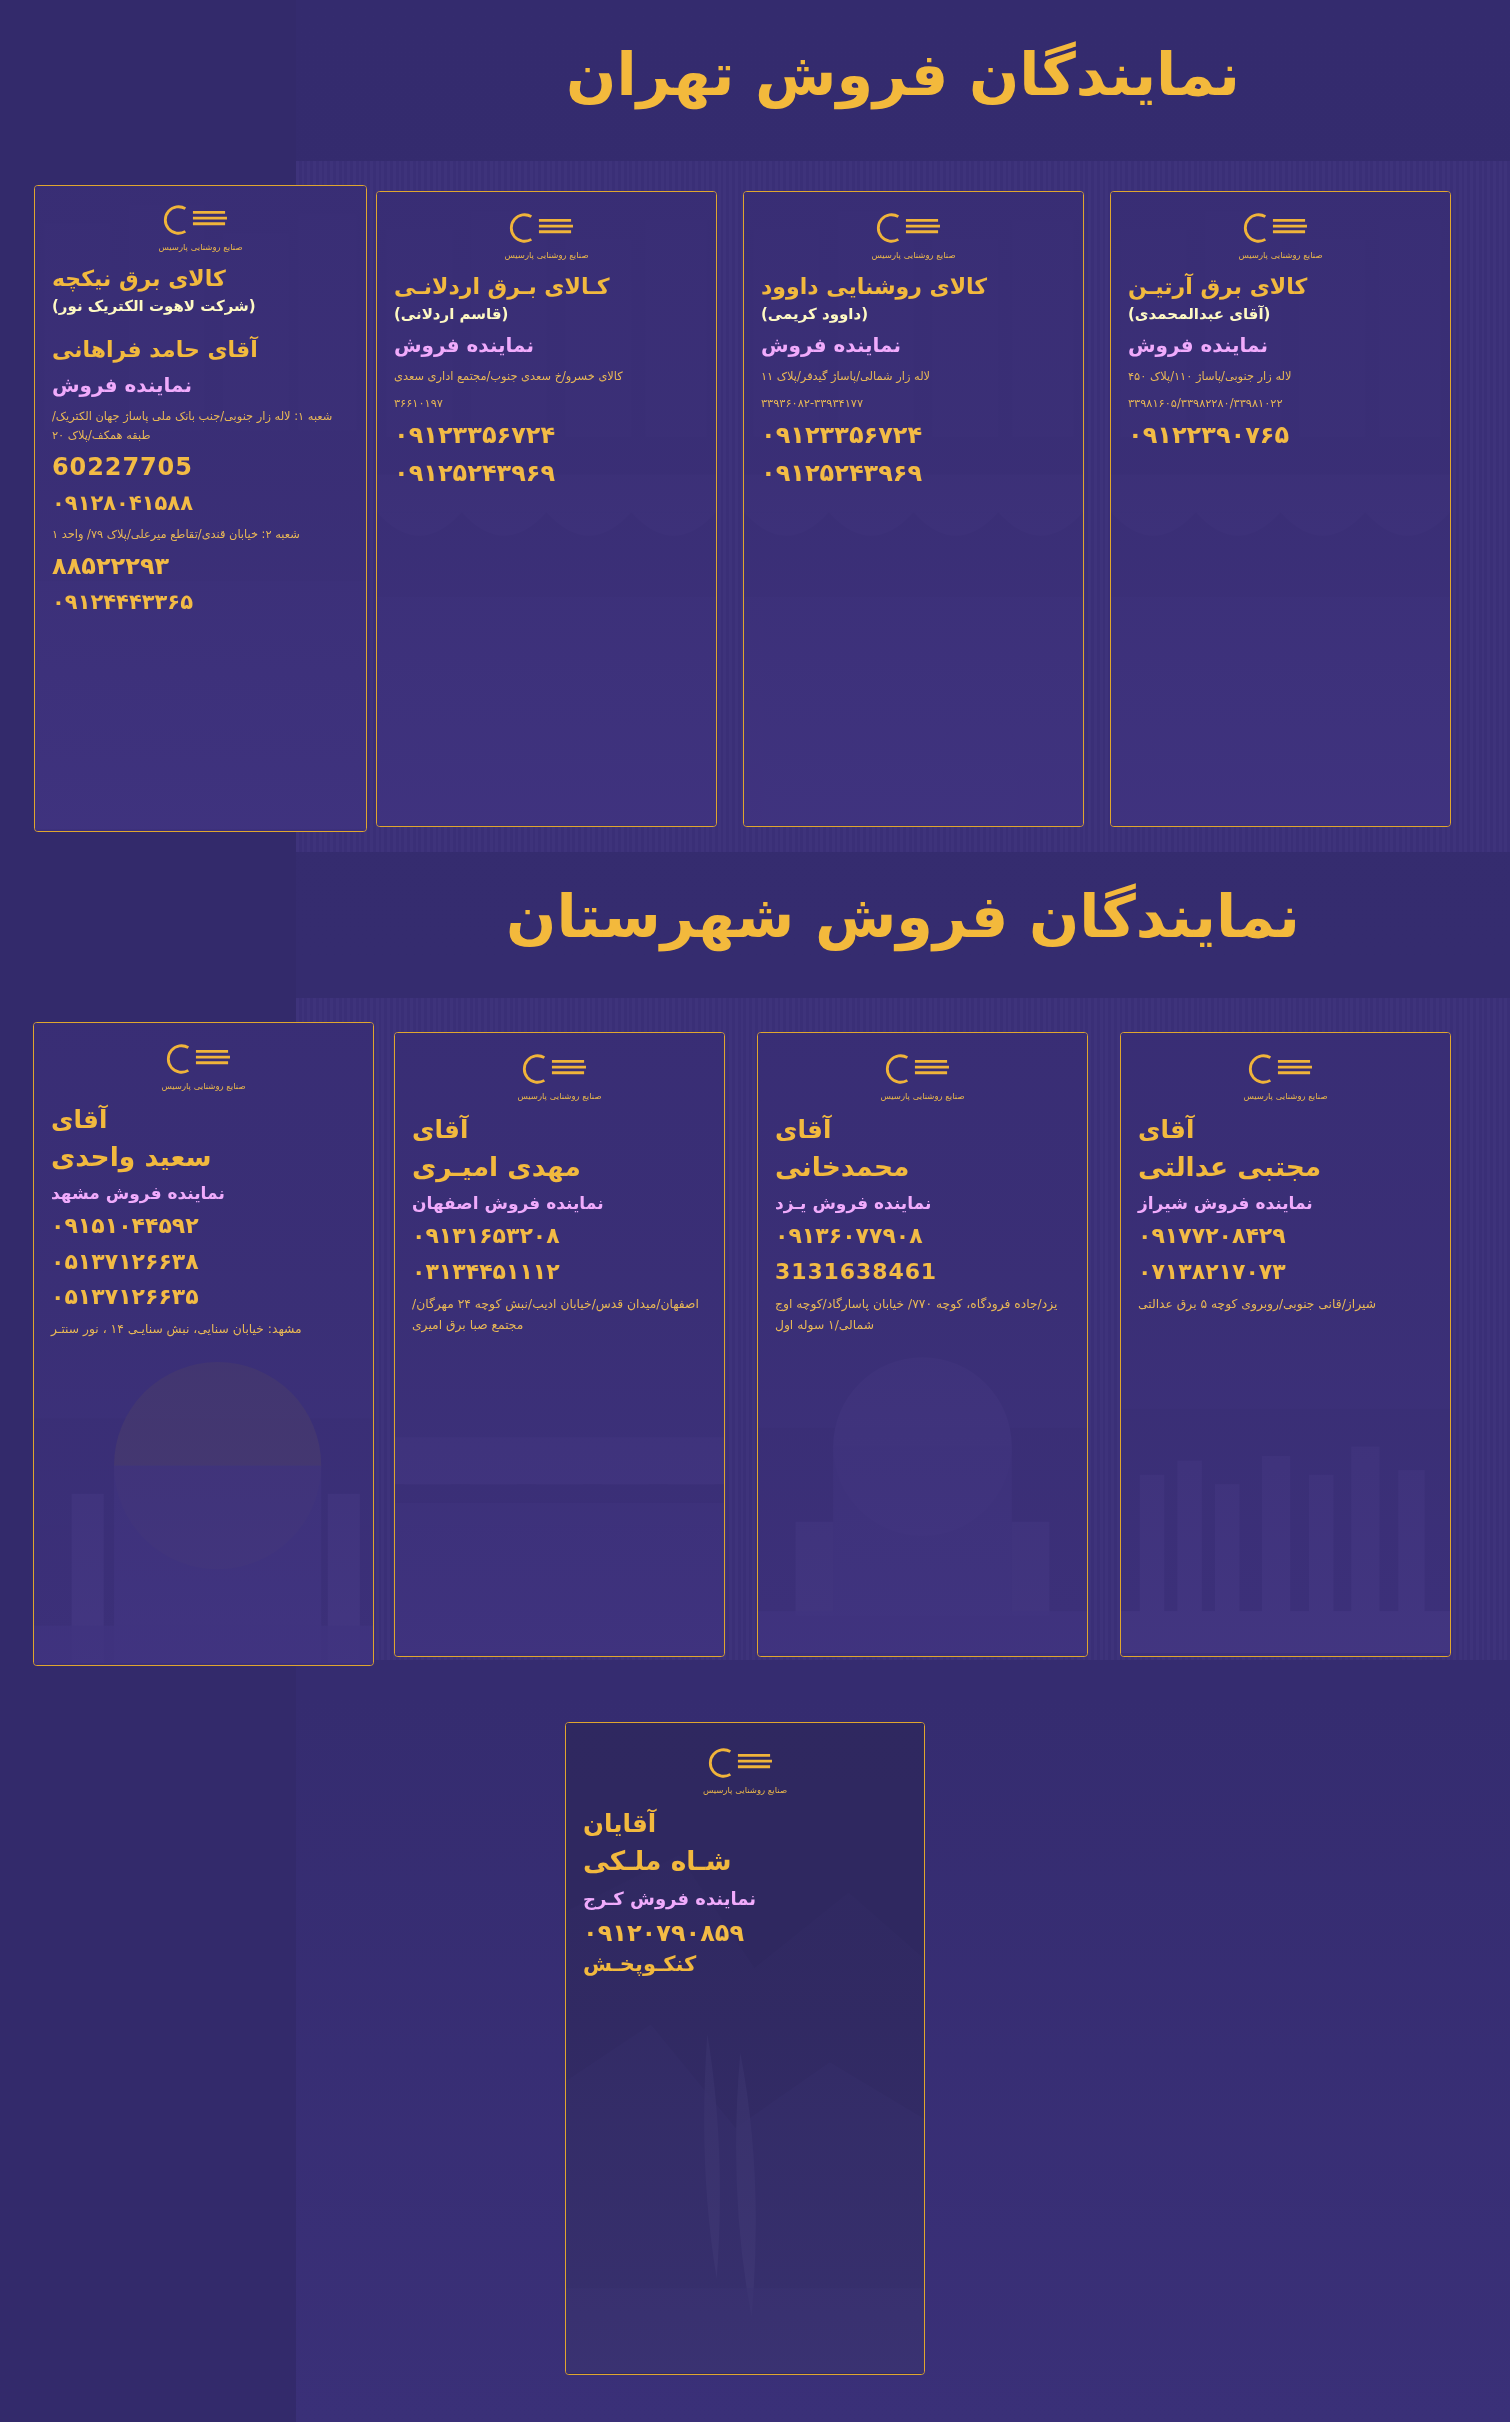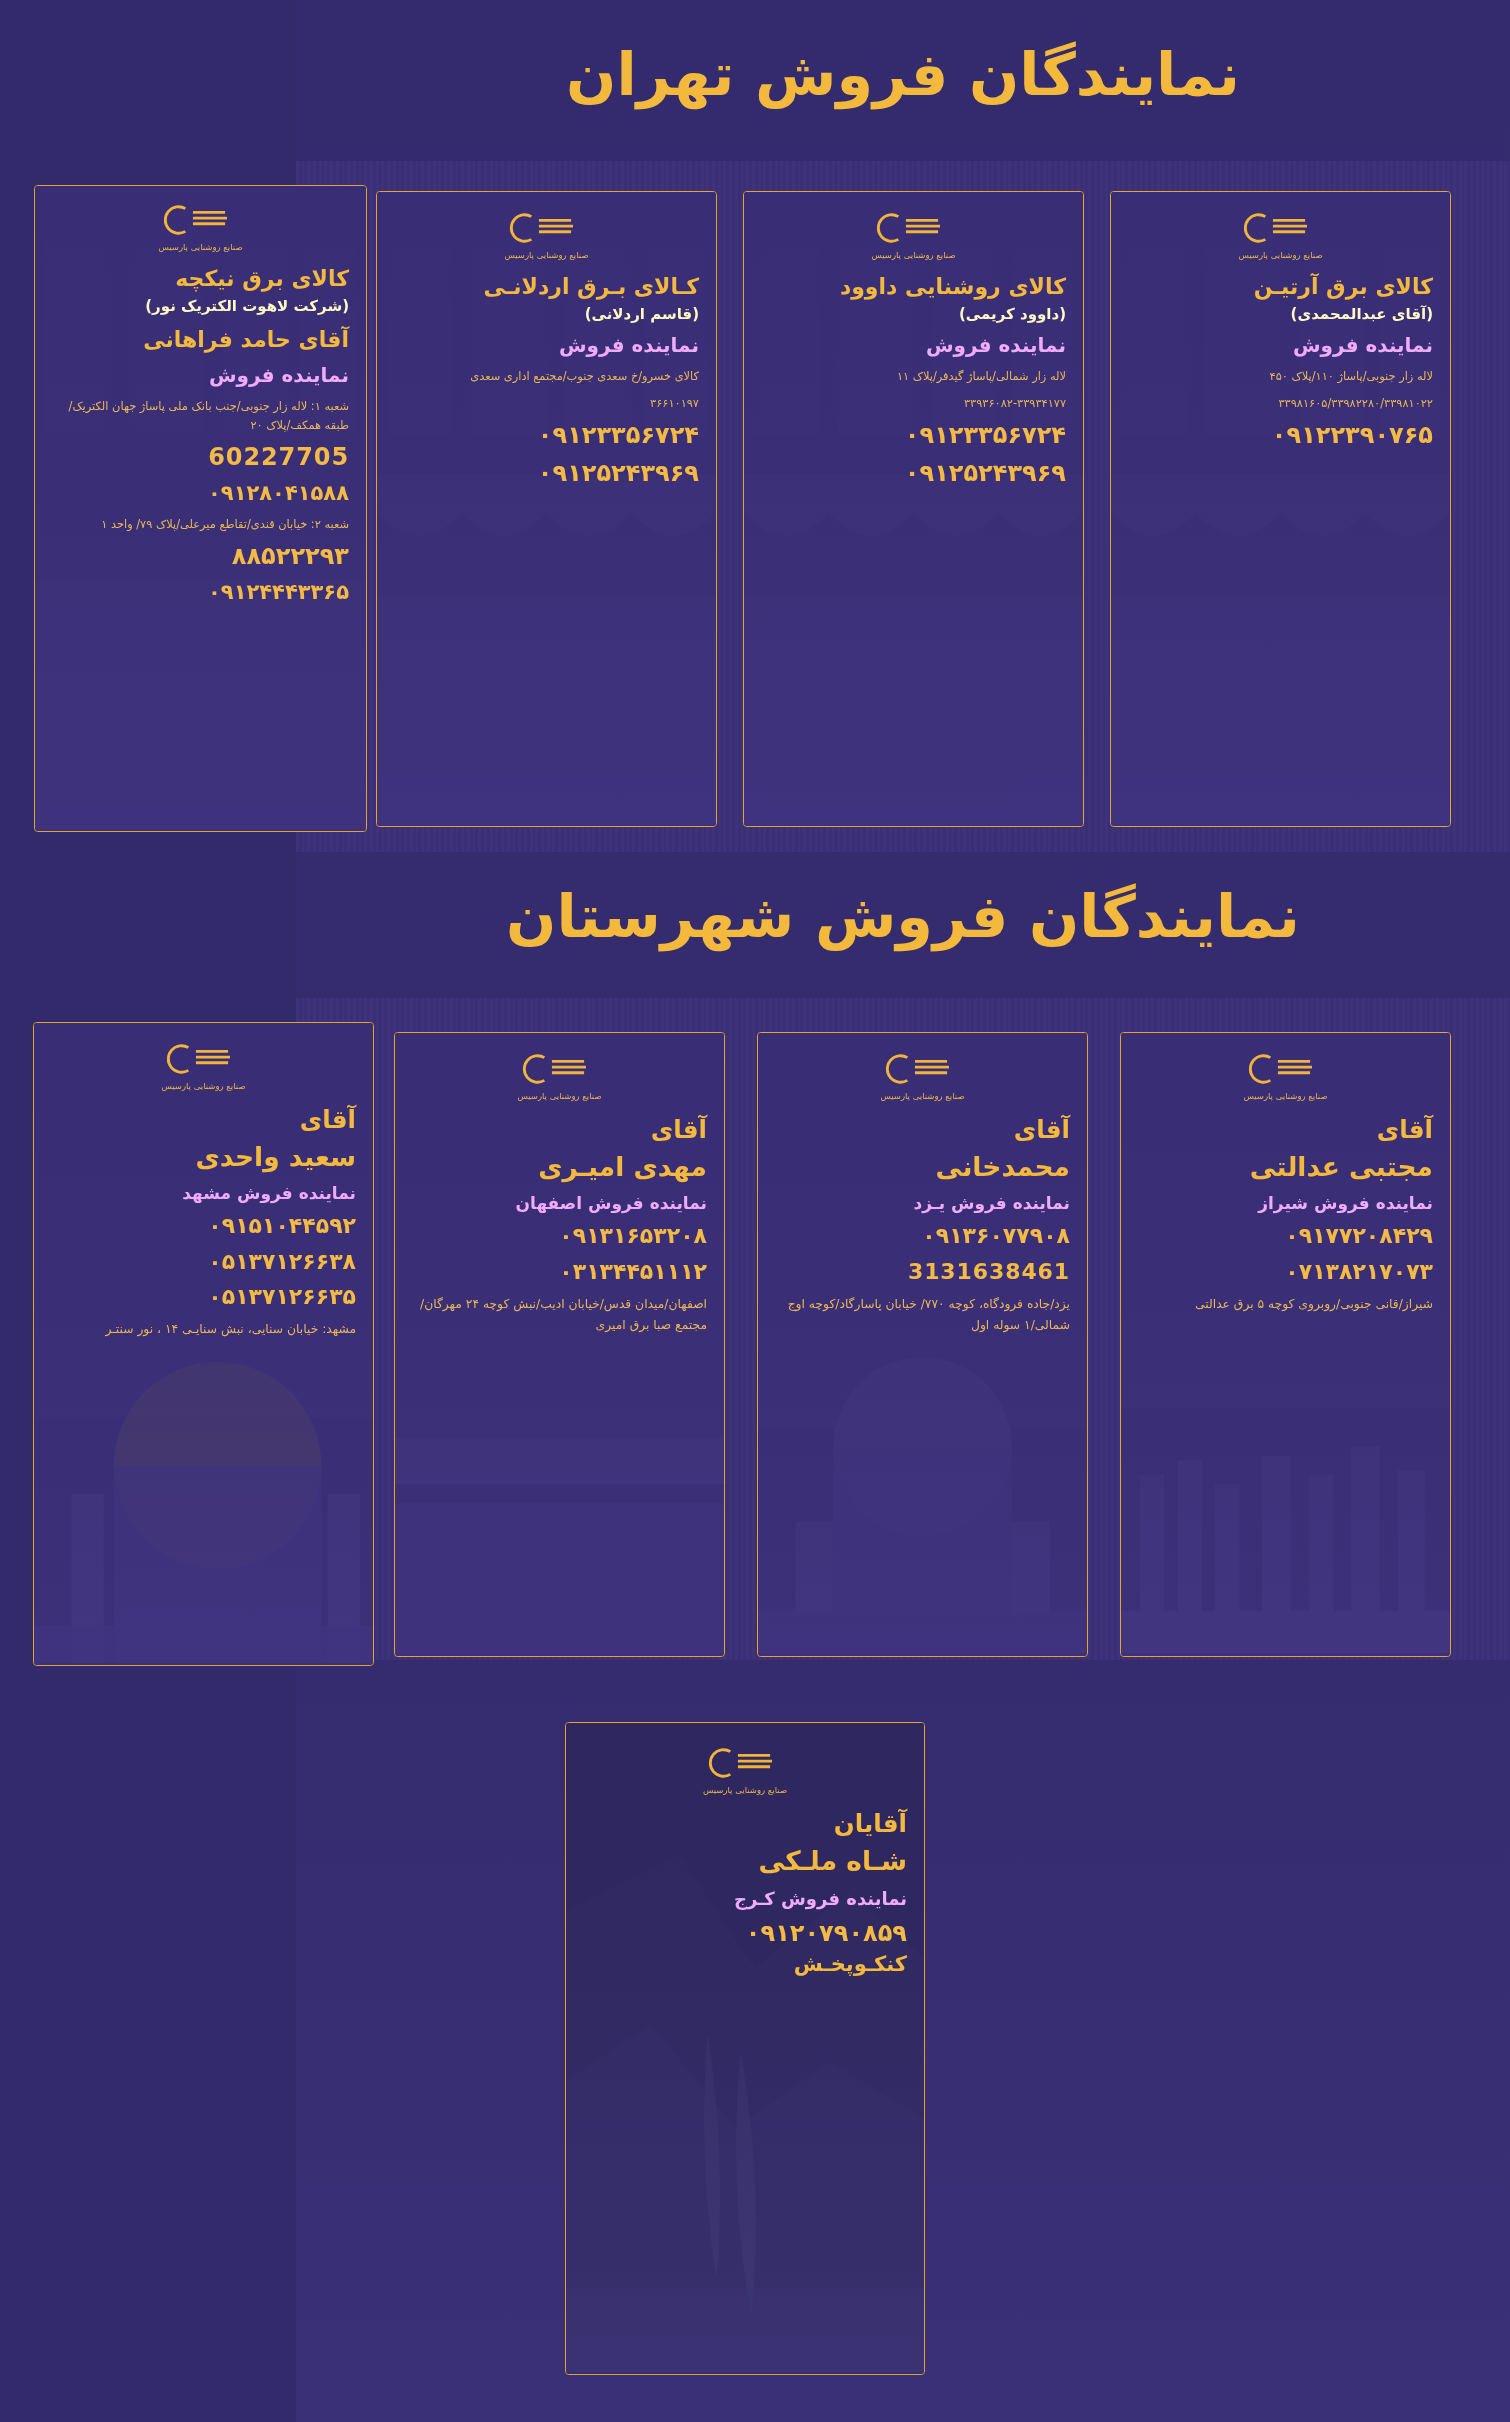--- a/index.html
+++ b/index.html
@@ -69,21 +69,21 @@
   }
   .card .tint {
     position: absolute;
     inset: 0;
     background: linear-gradient(180deg, rgba(56,45,116,0.92) 0%, rgba(56,45,116,0.80) 45%, rgba(60,48,124,0.68) 100%);
   }
   .card .content {
     position: relative;
     z-index: 3;
     padding: 17px 17px 9.5px 17px;
-    text-align: right;
+    text-align: left;
     color: #f3b93c;
   }
 
   
   .logo {
     display: flex;
     flex-direction: column;
     align-items: center;
     justify-content: center;
     margin-bottom: 11.4px;
@@ -313,21 +313,21 @@
           <g stroke="#f0b43a" stroke-width="3">
             <line x1="38" y1="12" x2="72" y2="12"></line>
             <line x1="38" y1="18" x2="74" y2="18"></line>
             <line x1="38" y1="24" x2="72" y2="24"></line>
           </g>
         </svg>
         <div class="brandtext">صنایع روشنایی پارسیس</div>
       </div>
       <div class="cname">کالای برق نیکچه</div>
       <div class="csub">(شرکت لاهوت الکتریک نور)</div>
-      <div class="cname" style="margin-top:6px">آقای حامد فراهانی</div>
+      <div class="cname" style="margin-top:16px">آقای حامد فراهانی</div>
       <div class="role">نماینده فروش</div>
       <div class="addr">شعبه ۱: لاله زار جنوبی/جنب بانک ملی پاساژ جهان الکتریک/طبقه همکف/پلاک ۲۰</div>
       <div class="phone">60227705</div>
       <div class="phone small">۰۹۱۲۸۰۴۱۵۸۸</div>
       <div class="addr">شعبه ۲: خیابان قندی/تقاطع میرعلی/پلاک ۷۹/ واحد ۱</div>
       <div class="phone">۸۸۵۲۲۲۹۳</div>
       <div class="phone small">۰۹۱۲۴۴۴۳۳۶۵</div>
     </div>
   </div>
 

